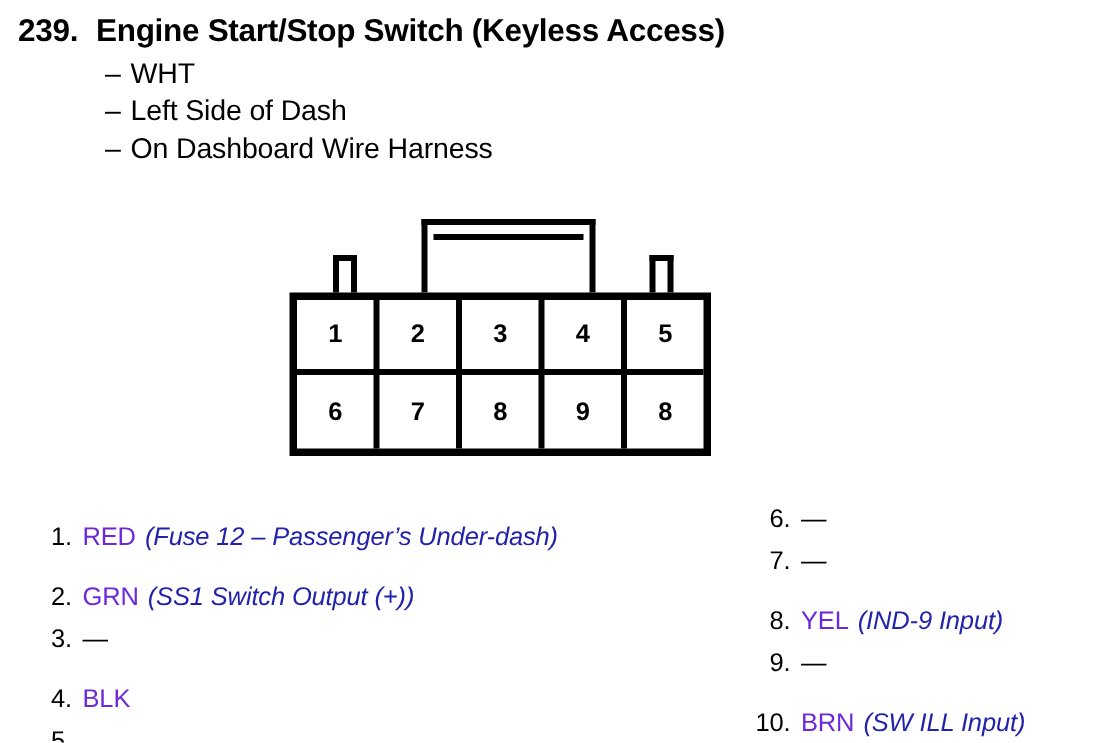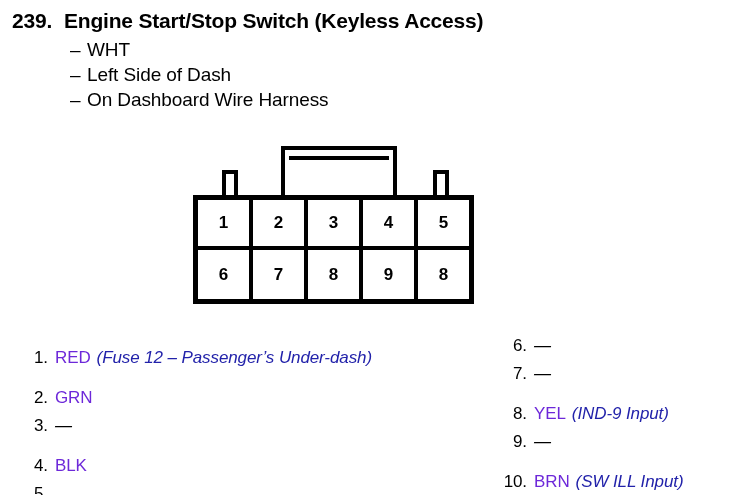--- a/index.html
+++ b/index.html
@@ -227,20 +227,21 @@
 
   <div class="legend-col left">
     <div class="legend-item">
       <span class="legend-num">1.</span>
       <span class="legend-color">RED</span>
       <span class="legend-desc blue">(Fuse 12 – Passenger’s Under-dash)</span>
     </div>
     <div class="legend-item">
       <span class="legend-num">2.</span>
       <span class="legend-color">GRN</span>
+      <span class="legend-desc blue">(SS1 Switch Output (+))</span>
     </div>
     <div class="legend-item">
       <span class="legend-num">3.</span>
       <span class="legend-desc empty">—</span>
     </div>
     <div class="legend-item">
       <span class="legend-num">4.</span>
       <span class="legend-color">BLK</span>
     </div>
     <div class="legend-item">

